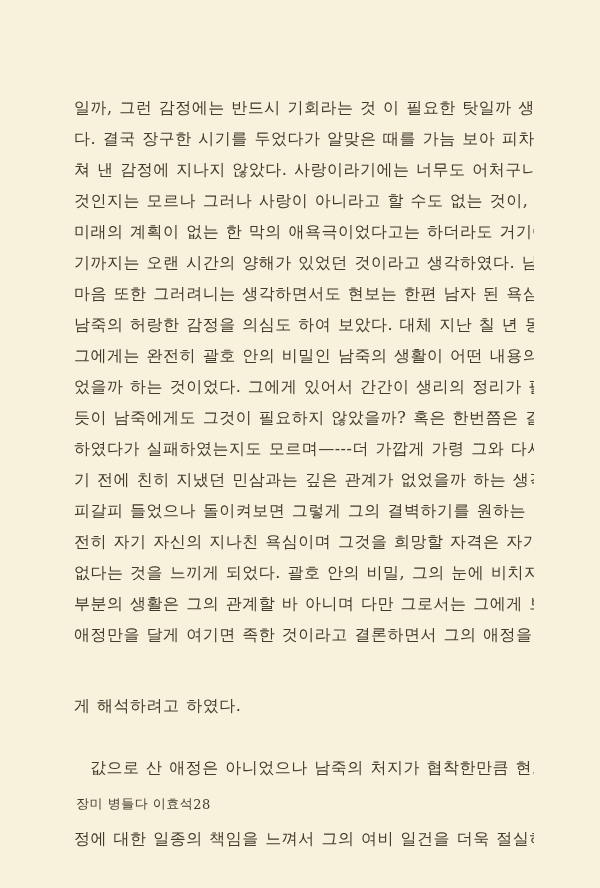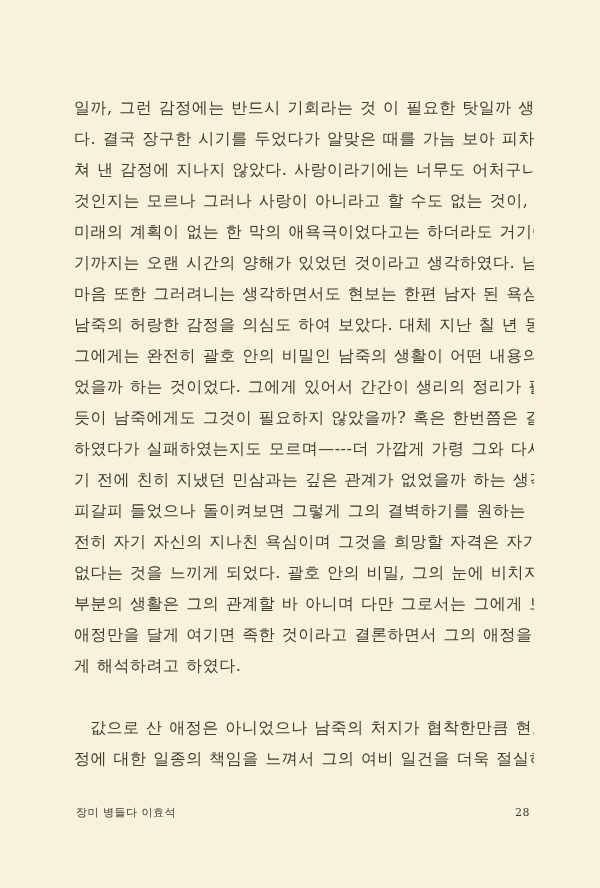--- a/index.html
+++ b/index.html
@@ -34,37 +34,36 @@
     text-align: justify;
     text-align-last: justify;
     word-spacing: 1px;
     letter-spacing: 0.5px;
     white-space: nowrap;
     overflow: hidden;
   }
   .line.last {
     text-align: center;
     text-align-last: left;
+    margin-top: 40px;
   }
   .para.indent .line:first-child {
     text-indent: 16px;
   }
   .footer {
     position: absolute;
     left: 76px;
     right: 70px;
     top: 793px;
     height: 22px;
     display: flex;
-    justify-content: space-between;
     align-items: center;
     color: var(--ink, #423a2d);
-    font-size: 11px;
+    font-size: 13px;
     letter-spacing: 0.5px;
-    margin-top: 8px;
   }
 </style>
 </head>
 <body style="--paper: #f8f2dc; --ink: #423a2d;">
 
 <div class="page">
 
   <div class="text-block" id="text-block">
       <div class="para">
         <div class="line">일까, 그런 감정에는 반드시 기회라는 것 이 필요한 탓일까 생각하였</div>

